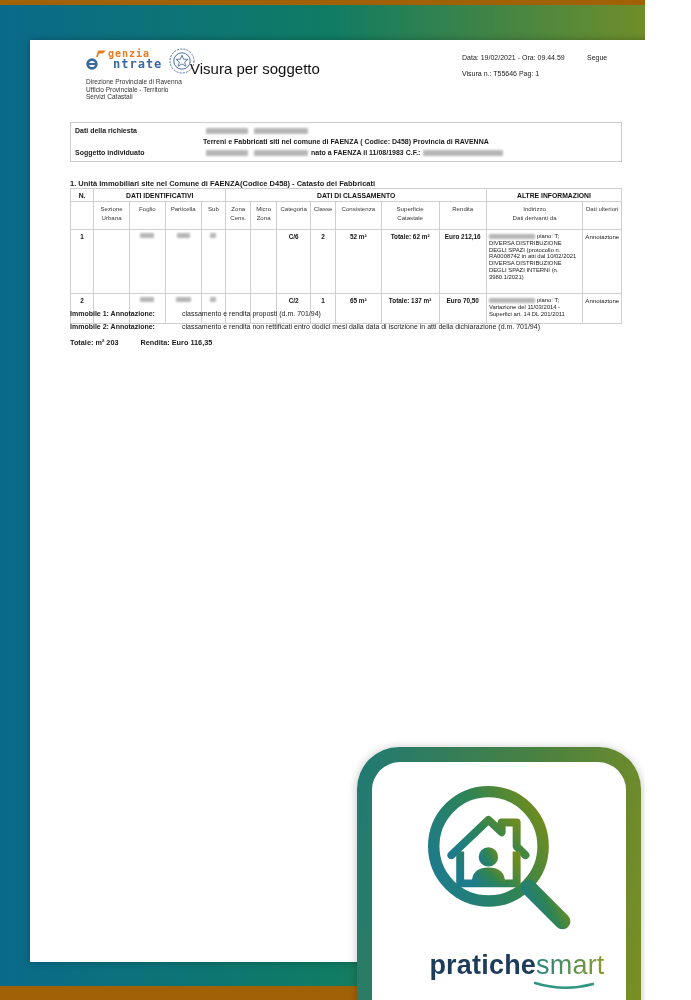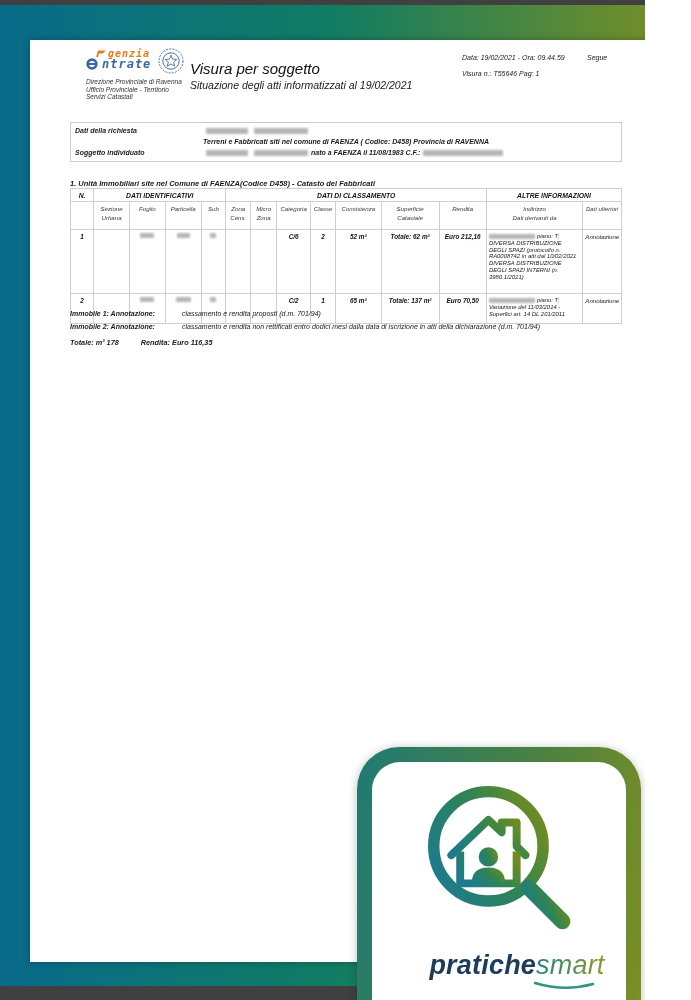--- a/index.html
+++ b/index.html
@@ -1,39 +1,39 @@
 <!DOCTYPE html>
 <html><head>
 <meta charset="utf-8">
 <style>
   html,body { margin:0; padding:0; background:#ffffff; }
   * { box-sizing:border-box; }
   .stage {
     position:relative; width:645px; height:1000px; overflow:hidden;
-    background:#404040; font-family:"Liberation Sans", sans-serif; color:#1a1a1a;font-style:italic;
+    background:#a16207; font-family:"Liberation Sans", sans-serif; color:#1a1a1a;
   }
   
   .frame {
     position:absolute; left:0; top:5px; width:691px; height:981px;
     background:linear-gradient(90deg,#0a6a8b 0%, #107c63 48%, #7e9022 100%);
   }
   
   .page {
     position:absolute; left:30px; top:40px; width:629px; height:922px;
     background:#ffffff; box-shadow:0 0 7px rgba(0,0,0,.28);
   }
   
   .right-cover { position:absolute; left:641px; top:795px; width:50px; height:205px; background:#ffffff; }
 
   
   .logo-block { position:absolute; left:56px; top:8px; }
   .logo-row { display:flex; align-items:flex-start; gap:7px; }
   .wordmark { font-family:"DejaVu Sans Mono", monospace; font-weight:bold; line-height:1; }
   .wm-line1 { display:flex; align-items:flex-end; gap:1px; color:#e87b1e; font-size:10px; letter-spacing:1px; margin-left:9px; }
-  .wm-line2 { display:flex; align-items:center; gap:4px; color:#3a68a0; font-size:12px; letter-spacing:1px; margin-top:-1px; }
+  .wm-line2 { display:flex; align-items:center; gap:15px; color:#3a68a0; font-size:12px; letter-spacing:1px; margin-top:-1px; }
   .org-lines { margin-top:4px; font-size:6.5px; line-height:7.6px; color:#333; }
   .title-block { position:absolute; left:160px; top:20px; width:320px; text-align:left; }
   .doc-title { font-size:15px; font-weight:400; color:#111; }
   .doc-sub1 { font-size:9.5px; margin-top:2px; }
   .doc-sub2 { font-size:10.5px; margin-top:2px; }
   .meta-date   { position:absolute; left:432px; top:14px; font-size:7px; color:#222; }
   .meta-segue  { position:absolute; left:557px; top:14px; font-size:7px; color:#222; }
   .meta-visura { position:absolute; left:432px; top:30px; font-size:7px; color:#222; }
 
   
@@ -125,21 +125,20 @@
       </div>
       <div class="org-lines">
         <div>Direzione Provinciale di Ravenna</div>
         <div>Ufficio Provinciale - Territorio</div>
         <div>Servizi Catastali</div>
       </div>
     </div>
 
     <div class="title-block">
       <div class="doc-title">Visura per soggetto</div>
-      <div class="doc-sub2">Situazione degli atti informatizzati al 19/02/2021</div>
     </div>
 
     <div class="meta-date">Data: 19/02/2021 - Ora: 09.44.59</div>
     <div class="meta-segue">Segue</div>
     <div class="meta-visura">Visura n.: T55646 Pag: 1</div>
 
     <div class="request-box">
       <div class="req-row">
         <span class="req-label">Dati della richiesta</span>
         <span class="req-val">
@@ -282,21 +281,21 @@
 
     <div class="note-row" style="top:270px">
       <span class="note-label">Immobile 1: Annotazione:</span>
       <span>classamento e rendita proposti (d.m. 701/94)</span>
     </div>
     <div class="note-row" style="top:283px">
       <span class="note-label">Immobile 2: Annotazione:</span>
       <span>classamento e rendita non rettificati entro dodici mesi dalla data di iscrizione in atti della dichiarazione (d.m. 701/94)</span>
     </div>
     <div class="totals-row" style="top:298px">
-      <span>Totale: m² 178</span>
+      <span>Totale: m² 203</span>
       <span>Rendita: Euro 116,35</span>
     </div>
   </div>
 
   <div class="right-cover"></div>
 
   <div class="brand-card">
     <div class="brand-inner">
       <svg width="178" height="172" viewBox="0 0 200 195">
         <defs>

